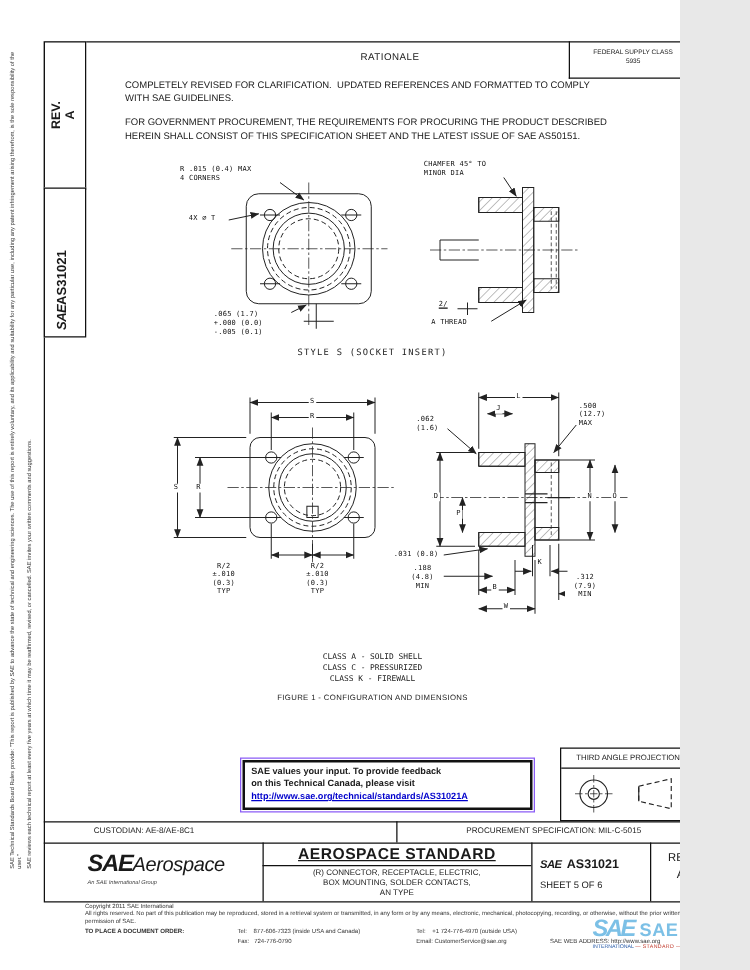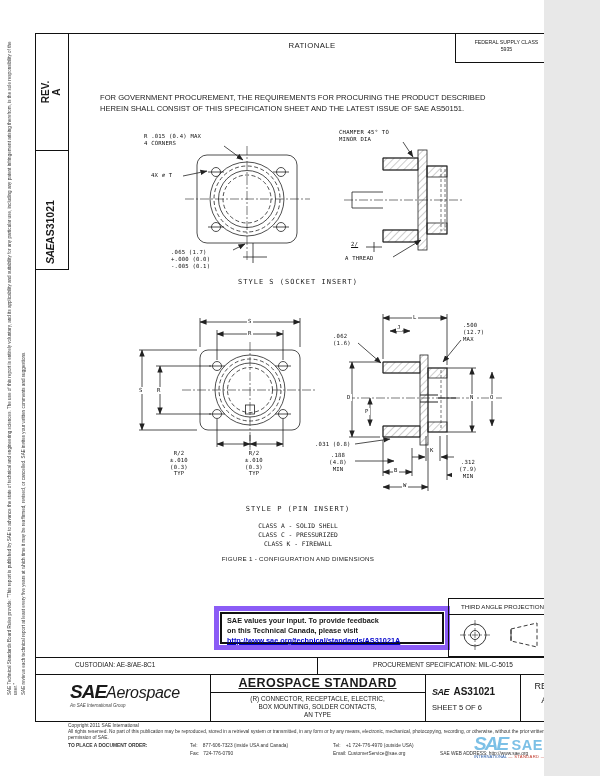--- a/index.html
+++ b/index.html
@@ -35,20 +35,22 @@
   </div>
   <div class="abs" style="left:35px;top:150px;width:32px;height:118px;border:1.5px solid #111;background:#fff;"></div>
   <div class="vtext" style="left:44px;top:264px;font-size:10.5px;font-weight:bold;">
     <span style="font-style:italic;letter-spacing:-0.5px;">SAE</span><span>AS31021</span>
   </div>
 
   <div class="abs ctr pre" style="left:455px;top:33px;width:102px;height:30px;border-left:1px solid #111;border-bottom:1px solid #111;font-size:5.2px;line-height:7px;padding-top:6px;box-sizing:border-box;">FEDERAL SUPPLY CLASS
 5935</div>
 
   <div class="abs ctr" style="left:67px;top:41px;width:490px;font-size:7.8px;letter-spacing:.4px;">RATIONALE</div>
+  <div class="abs pre" style="left:100px;top:63px;font-size:7.6px;line-height:10.5px;">COMPLETELY REVISED FOR CLARIFICATION.  UPDATED REFERENCES AND FORMATTED TO COMPLY
+WITH SAE GUIDELINES.</div>
   <div class="abs pre" style="left:100px;top:93px;font-size:7.6px;line-height:10.5px;">FOR GOVERNMENT PROCUREMENT, THE REQUIREMENTS FOR PROCURING THE PRODUCT DESCRIBED
 HEREIN SHALL CONSIST OF THIS SPECIFICATION SHEET AND THE LATEST ISSUE OF SAE AS50151.</div>
 
   <svg class="abs" style="left:0;top:0;" width="600" height="776" viewBox="0 0 600 776">
     <defs>
       <marker id="ar" viewBox="0 0 8 8" refX="7.5" refY="4" markerWidth="7" markerHeight="7" orient="auto-start-reverse" markerUnits="userSpaceOnUse">
         <path d="M0,0.9 L8,4 L0,7.1 Z" fill="#222" stroke="none"></path>
       </marker>
       <pattern id="h" patternUnits="userSpaceOnUse" width="5" height="5" patternTransform="rotate(45)">
         <line x1="0" y1="0" x2="0" y2="5" stroke="#555" stroke-width="0.6"></line>
@@ -212,28 +214,27 @@
   <span class="dlabel" style="left:314px;top:441px;">.031 (0.8)</span>
   <span class="dlabel pre ctr" style="left:322px;top:452px;width:30px;">.188
 (4.8)
 MIN</span>
   <span class="dlabel" style="left:393px;top:467px;">B</span>
   <span class="dlabel" style="left:402px;top:482px;">W</span>
   <span class="dlabel" style="left:429px;top:447px;">K</span>
   <span class="dlabel pre ctr" style="left:452px;top:459px;width:30px;">.312
 (7.9)
 MIN</span>
-  <div class="abs ctr mono" style="left:148px;top:505px;width:300px;font-size:7px;letter-spacing:1px;">STYLE P (PIN INSERT)</div>
 
   <div class="abs ctr mono pre" style="left:148px;top:521px;width:300px;font-size:6.3px;line-height:9px;">CLASS A - SOLID SHELL
 CLASS C - PRESSURIZED
 CLASS K - FIREWALL</div>
   <div class="abs ctr" style="left:148px;top:555px;width:300px;font-size:6.2px;letter-spacing:.3px;">FIGURE 1 - CONFIGURATION AND DIMENSIONS</div>
 
-  <div class="abs" style="left:214px;top:606px;width:236px;height:44px;border:5px solid #8b5cf6;box-sizing:border-box;">
+  <div class="abs" style="left:192px;top:606px;width:236px;height:44px;border:1px solid #8b5cf6;box-sizing:border-box;">
     <div style="position:absolute;left:1px;top:1px;right:1px;bottom:1px;border:2px solid #111;
                 padding:2px 5px;font-size:7.3px;line-height:10px;font-weight:bold;">
       <div>SAE values your input. To provide feedback</div>
       <div>on this Technical Canada, please visit</div>
       <a class="fb-link" href="#">http://www.sae.org/technical/standards/AS31021A</a>
     </div>
   </div>
 
   <div class="abs" style="left:448px;top:598px;width:109px;height:59px;border:1px solid #111;box-sizing:border-box;">
     <div class="ctr" style="border-bottom:1px solid #111;font-size:6.2px;line-height:15px;height:15px;">THIRD ANGLE PROJECTION</div>

